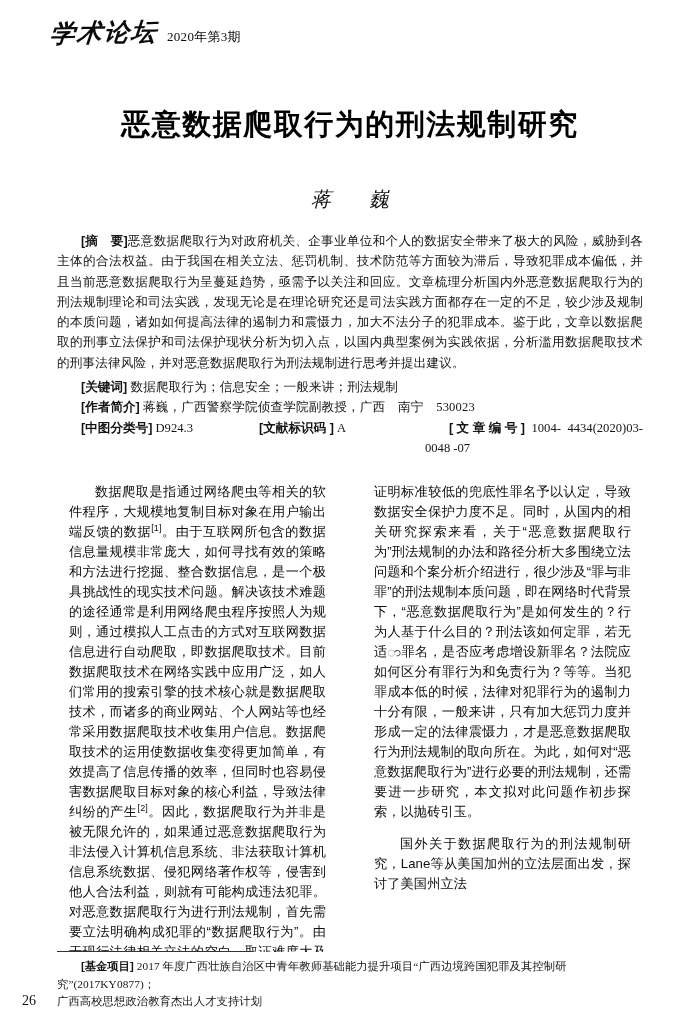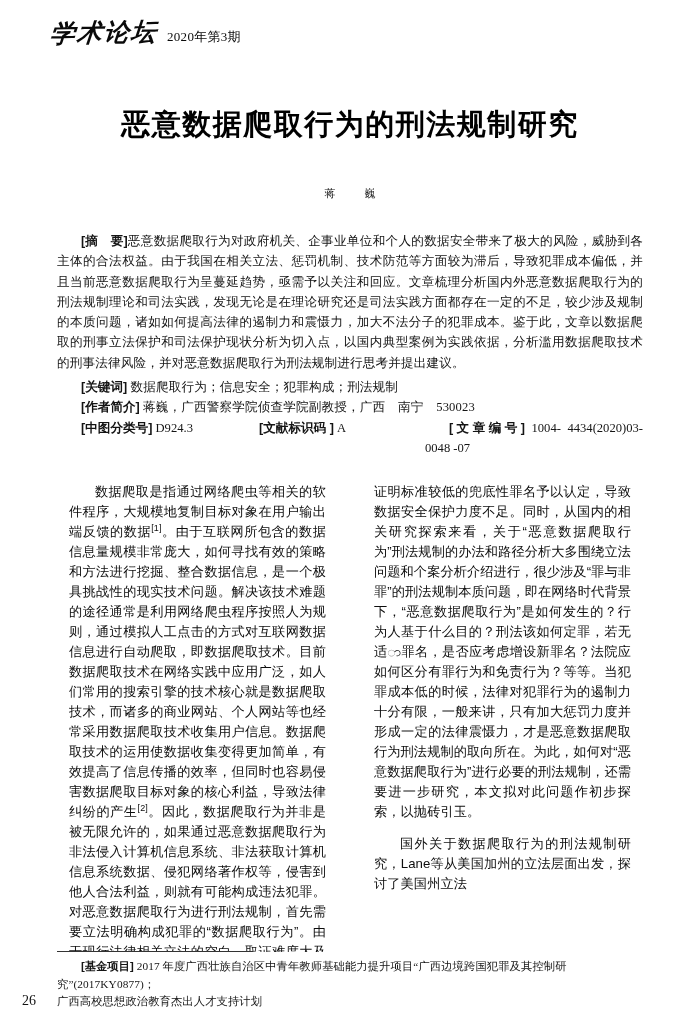--- a/index.html
+++ b/index.html
@@ -66,21 +66,22 @@
     font-weight: bold;
     letter-spacing: 1.5px;
     color: #000;
   }
   .author {
     position: absolute;
     left: 0; right: 0;
     top: 186px;
     text-align: center;
     font-family: "Liberation Serif", "DejaVu Serif", serif;
-    font-size: 11px;
+    font-size: 20px;
+    font-style: italic;
     letter-spacing: 9px;
     text-indent: 9px;
     color: #111;
   }
 
   
   .frontmatter {
     position: absolute;
     left: 57px;
     top: 231px;
@@ -211,21 +212,21 @@
   </div>
 
   <div class="title">恶意数据爬取行为的刑法规制研究</div>
   <div class="author">蒋　巍</div>
 
   <div class="frontmatter">
 
     <p class="abstract"><span class="tag">[摘　要]</span><span class="meta-val">恶意数据爬取行为对政府机关、企事业单位和个人的数据安全带来了极大的风险，威胁到各主体的合法权益。由于我国在相关立法、惩罚机制、技术防范等方面较为滞后，导致犯罪成本偏低，并且当前恶意数据爬取行为呈蔓延趋势，亟需予以关注和回应。文章梳理分析国内外恶意数据爬取行为的刑法规制理论和司法实践，发现无论是在理论研究还是司法实践方面都存在一定的不足，较少涉及规制的本质问题，诸如如何提高法律的遏制力和震慑力，加大不法分子的犯罪成本。鉴于此，文章以数据爬取的刑事立法保护和司法保护现状分析为切入点，以国内典型案例为实践依据，分析滥用数据爬取技术的刑事法律风险，并对恶意数据爬取行为刑法规制进行思考并提出建议。</span></p>
 
     <p class="meta-line indent"><span class="tag">[关键词]</span>
-      <span class="meta-val">数据爬取行为；信息安全；犯罪构成；刑法规制</span></p>
+      <span class="meta-val">数据爬取行为；信息安全；一般来讲；刑法规制</span></p>
 
     <p class="meta-line indent"><span class="tag">[作者简介]</span>
       <span class="meta-val">蒋巍，广西警察学院侦查学院副教授，广西　南宁　530023</span></p>
 
     <div class="meta-row">
       <span><span class="tag">[中图分类号]</span>
         <span class="meta-val">D924.3</span></span>
       <span><span class="tag">[文献标识码 ]</span>
         <span class="meta-val">A</span></span>
       <span><span class="tag">[文章编号]</span>

